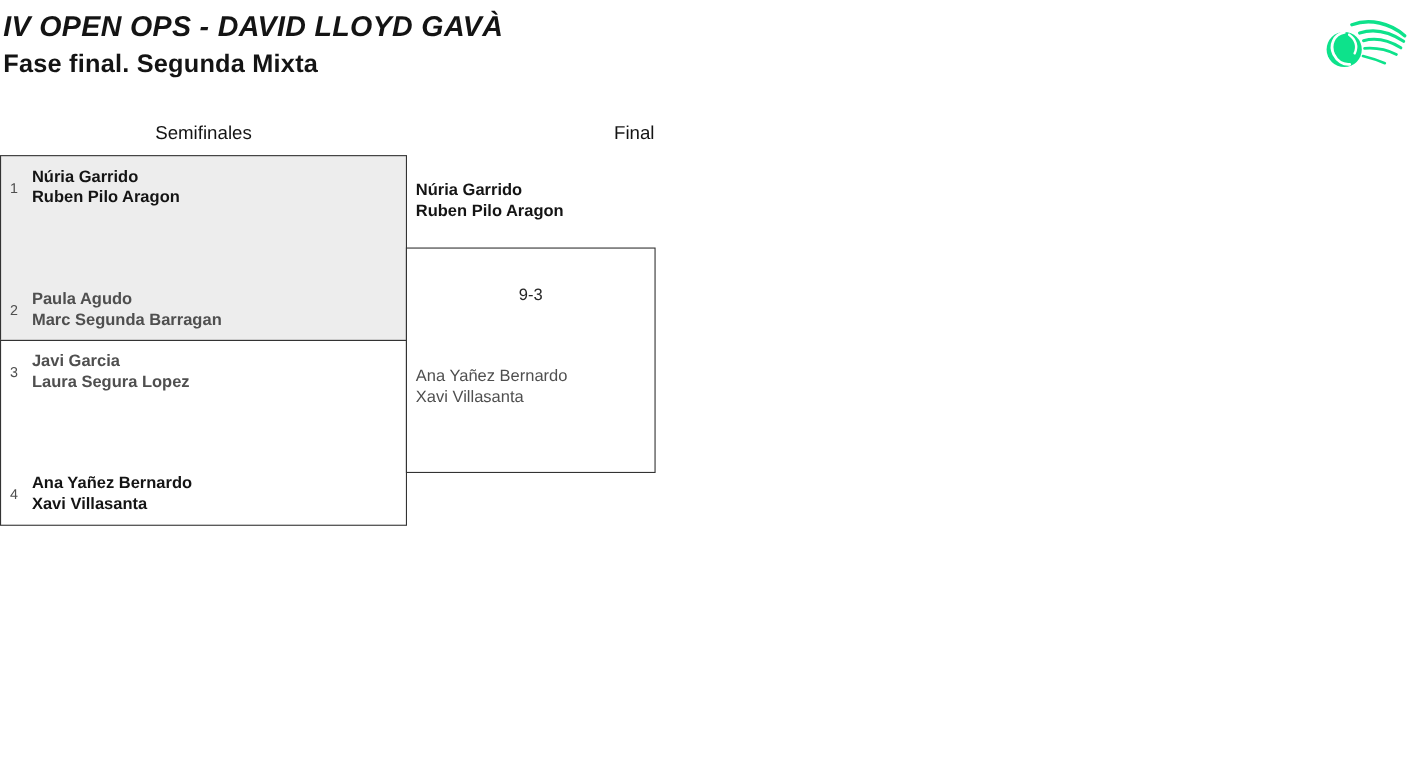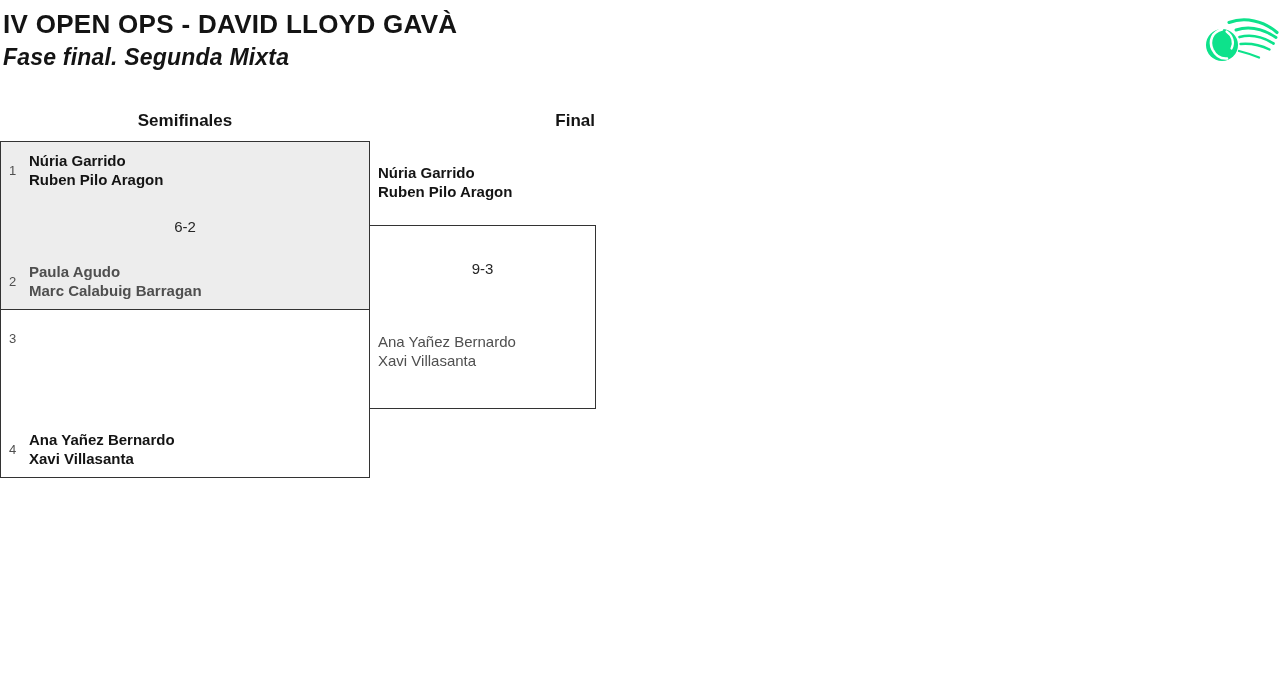--- a/index.html
+++ b/index.html
@@ -17,60 +17,60 @@
 
   
   .page-title {
     left: 3px; top: 8px;
     font-size: 26px;
     font-weight: 700;
     letter-spacing: 0.3px;
     line-height: 32px;
     color: #141414;
     white-space: nowrap;
+    font-style: italic;
   }
   .page-subtitle {
     left: 3px; top: 43px;
     font-size: 23px;
     font-weight: 700;
     letter-spacing: 0.2px;
     line-height: 28px;
     color: #141414;
     white-space: nowrap;
-    font-style: italic;
   }
   .logo {
     left: 1203px; top: 17px;
     width: 76px; height: 52px;
   }
 
   
   .round-header {
     top: 110px;
     font-size: 17px;
-    font-weight: 700;
+    font-weight: 400;
     color: #141414;
     text-align: center;
     line-height: 21px;
   }
   .round-header.semis { left: 0; width: 370px; }
   .round-header.final { left: 370px; width: 225px; text-align: right; }
 
   
   .match {
     box-sizing: border-box;
     border: 1px solid #333333;
     background: #ffffff;
   }
   .match.sf { left: 0; width: 370px; height: 169px; }
   .match.sf1 { top: 141px; background: #ededed; }
   .match.sf2 { top: 309px; }
   .match.final-box {
     left: 369px; top: 225px;
-    width: 227px; height: 184px;
+    width: 227px; height: 205px;
     background: transparent;
   }
 
   .seed {
     position: absolute;
     left: 8px;
     width: 16px;
     font-size: 13px;
     line-height: 17px;
     color: #4f4f4f;
@@ -135,30 +135,33 @@
 
 <div class="abs round-header semis">Semifinales</div>
 <div class="abs round-header final">Final</div>
 
 <section class="abs match sf sf1">
   <span class="seed top">1</span>
   <div class="team top winner">
     <div>Núria Garrido</div>
     <div>Ruben Pilo Aragon</div>
   </div>
-  <div class="score">6-2</div>
   <span class="seed bottom">2</span>
   <div class="team bottom">
     <div>Paula Agudo</div>
-    <div>Marc Calabuig Barragan</div>
+    <div>Marc Segunda Barragan</div>
   </div>
 </section>
 
 <section class="abs match sf sf2">
   <span class="seed top">3</span>
+  <div class="team top">
+    <div>Javi Garcia</div>
+    <div>Laura Segura Lopez</div>
+  </div>
   <span class="seed bottom">4</span>
   <div class="team bottom winner">
     <div>Ana Yañez Bernardo</div>
     <div>Xavi Villasanta</div>
   </div>
 </section>
 
 <div class="abs final-team t1">
   <div>Núria Garrido</div>
   <div>Ruben Pilo Aragon</div>

